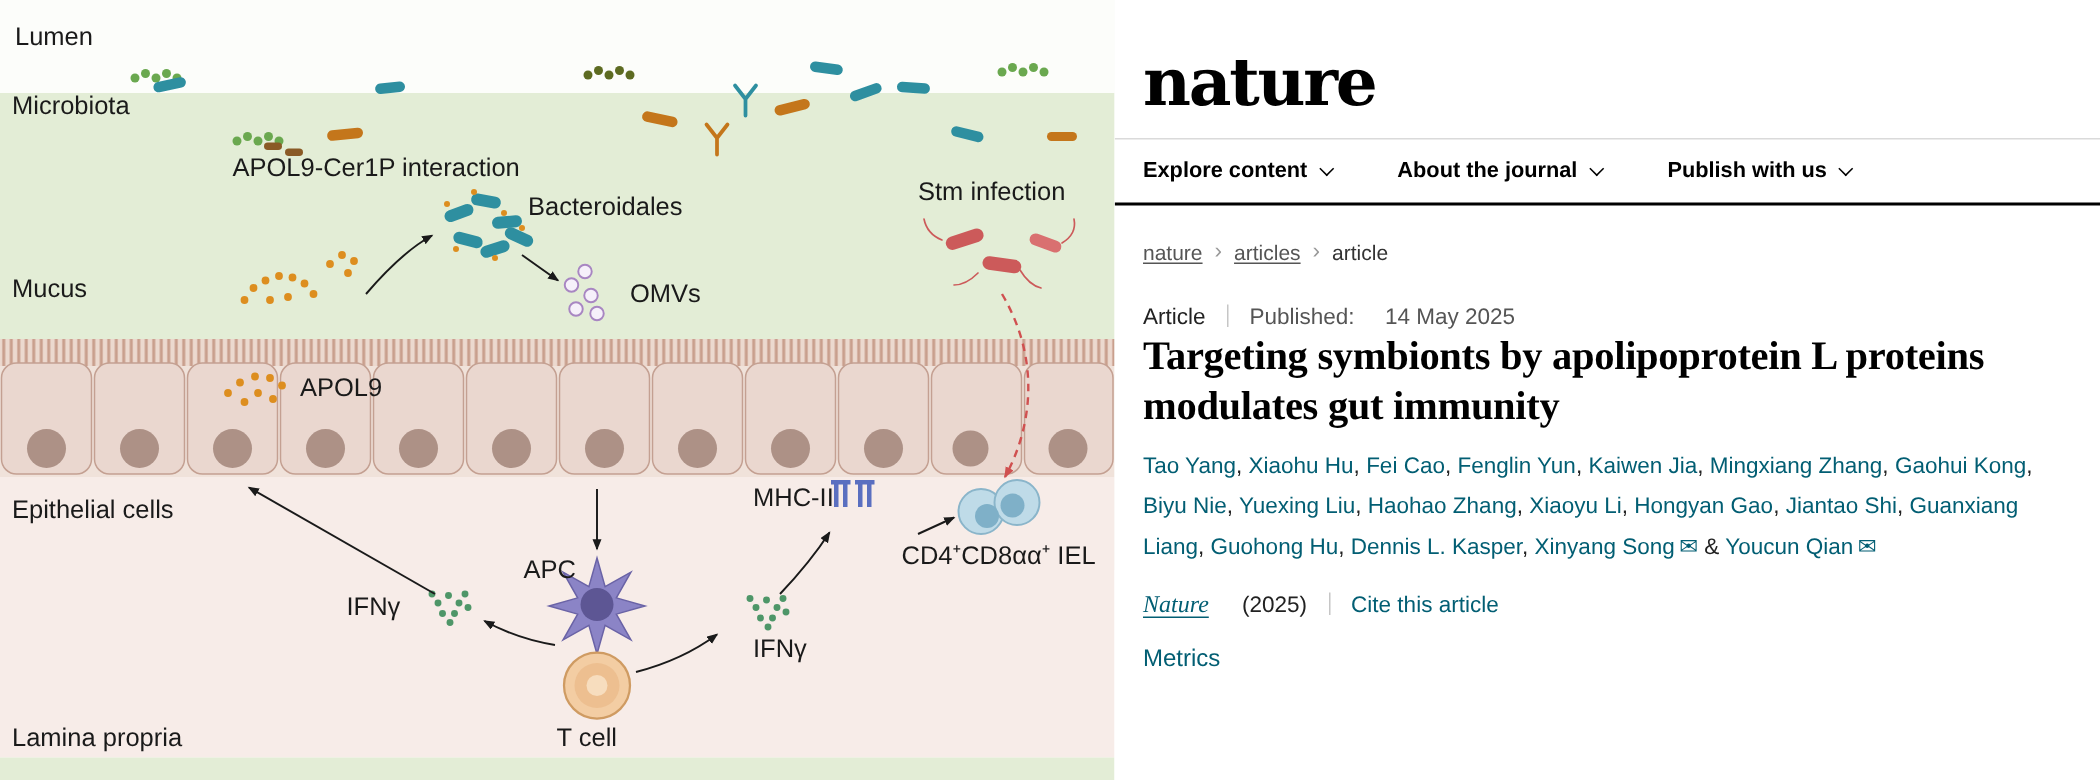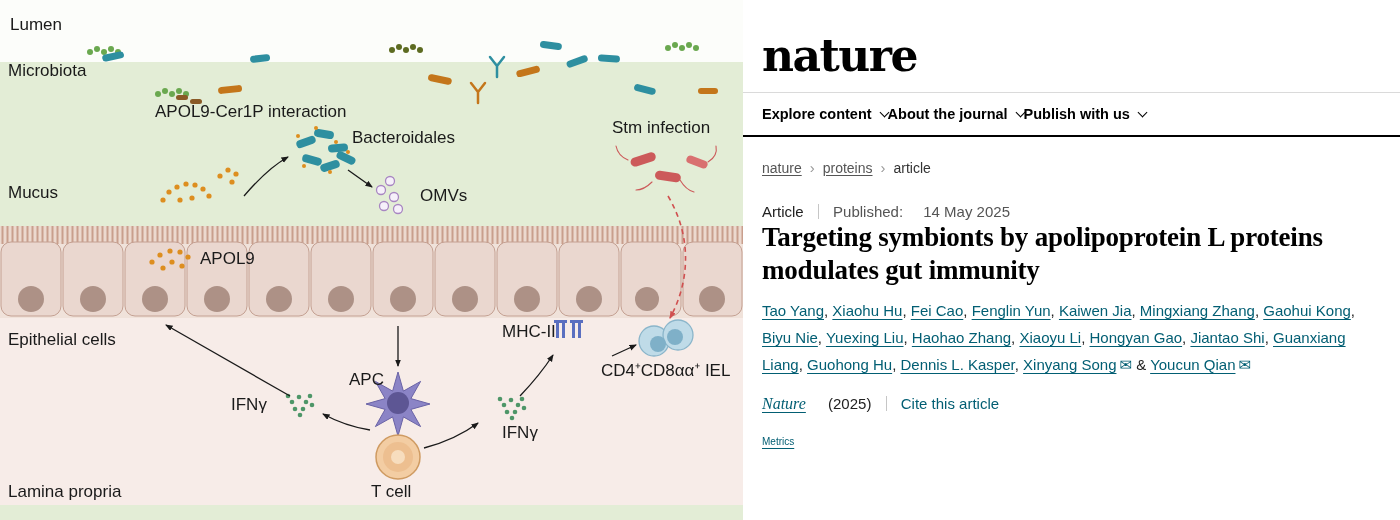--- a/index.html
+++ b/index.html
@@ -11,47 +11,47 @@
   }
   
   .figure-panel{flex:0 0 743px;width:743px;height:380px;background:#fbfcf8;position:relative}
   .lbl{font-family:"Liberation Sans",sans-serif;font-size:17px;fill:#1a1a1a}
   
   .right-panel{flex:1;height:459px;background:#fff;overflow:hidden}
   .site-header{padding-top:34px}
   .logo{font-family:"DejaVu Serif",serif;font-weight:700;font-size:44px;line-height:1;
         padding:0 0 14px 19px;letter-spacing:-1.5px;color:#000;cursor:pointer}
   .rule-thin{height:1px;background:#dadada}
-  .main-nav{display:flex;padding:13px 19px;font-size:14.5px;font-weight:700;color:#000}
+  .main-nav{display:flex;gap:44px;padding:13px 19px;font-size:14.5px;font-weight:700;color:#000}
   .nav-item{color:#000;text-decoration:none;cursor:pointer;display:inline-flex;align-items:center}
   .chev{width:7px;height:7px;border-right:1.7px solid #000;border-bottom:1.7px solid #000;
         transform:rotate(45deg);display:inline-block;margin-left:9px;margin-top:-4px}
   .rule-thick{height:2px;background:#000}
   .content{padding:0 20px 0 19px}
   .breadcrumb{margin-top:22px;font-size:14px;color:#555;display:flex;align-items:center}
   .bc-link{color:#555;text-decoration:underline;text-underline-offset:2px;cursor:pointer}
   span.bc-item{color:#333}
   .bc-sep{margin:0 8px;color:#999;font-size:15px}
   .meta{margin-top:27px;font-size:15px;color:#555}
   .meta-type{color:#222}
   .vbar{display:inline-block;width:1px;height:15px;background:#c6c6c6;margin:0 10px;vertical-align:-2px}
   .pub-date{margin-left:16px;color:#555}
   h1.title{font-family:"Liberation Serif",serif;font-weight:700;font-size:27px;line-height:1.22;
            color:#000;margin:1px 0 10px;max-width:590px;letter-spacing:-0.2px}
   .authors{font-size:15px;line-height:1.8;color:#222;max-width:632px;margin:0}
-  a.author-link{color:var(--link);text-decoration:underline;text-decoration-thickness:1px;
+  a.author-link{color:var(--link);text-decoration-thickness:1px;
                 text-underline-offset:2.5px;cursor:pointer}
   .env{color:var(--link);font-size:15px;margin-left:3px;cursor:pointer}
   .cite-row{margin:17px 0 0;font-size:15px;color:#222}
   .journal-link{font-family:"Liberation Serif",serif;font-style:italic;color:var(--link);
                 text-decoration:underline;text-underline-offset:2.5px;cursor:pointer;font-size:16px}
   .year{margin-left:18px}
   .cite-link{color:var(--link);text-underline-offset:2.5px;cursor:pointer}
   .metrics-row{margin:18px 0 0}
-  .metrics-link{color:var(--link);text-decoration:underline;text-underline-offset:2.5px;cursor:pointer;font-size:10px}
+  .metrics-link{color:var(--link);text-underline-offset:2.5px;cursor:pointer;font-size:16px}
 </style>
 </head>
 <body>
 
 <div class="figure-panel">
 <svg viewBox="0 0 743 520" width="743" height="520">
   <defs>
     <marker id="ah" markerWidth="9" markerHeight="8" refX="6.5" refY="3" orient="auto" markerUnits="userSpaceOnUse">
       <path d="M0,0 L7.5,3 L0,6 Z" fill="#1a1a1a"></path>
     </marker>
@@ -313,21 +313,21 @@
         <a class="nav-item">About the journal<span class="chev"></span></a>
         <a class="nav-item">Publish with us<span class="chev"></span></a>
       </nav>
     <div class="rule-thick"></div>
   </header>
 
   <div class="content">
     <nav class="breadcrumb">
         <a class="bc-item bc-link">nature</a>
         <span class="bc-sep">›</span>
-        <a class="bc-item bc-link">proteins</a>
+        <a class="bc-item bc-link">articles</a>
         <span class="bc-sep">›</span>
         <span class="bc-item">article</span>
       </nav>
 
     <div class="meta">
       <span class="meta-type">Article</span>
       <span class="vbar"></span>
       <span>Published:</span>
       <time class="pub-date">14 May 2025</time>
     </div>

